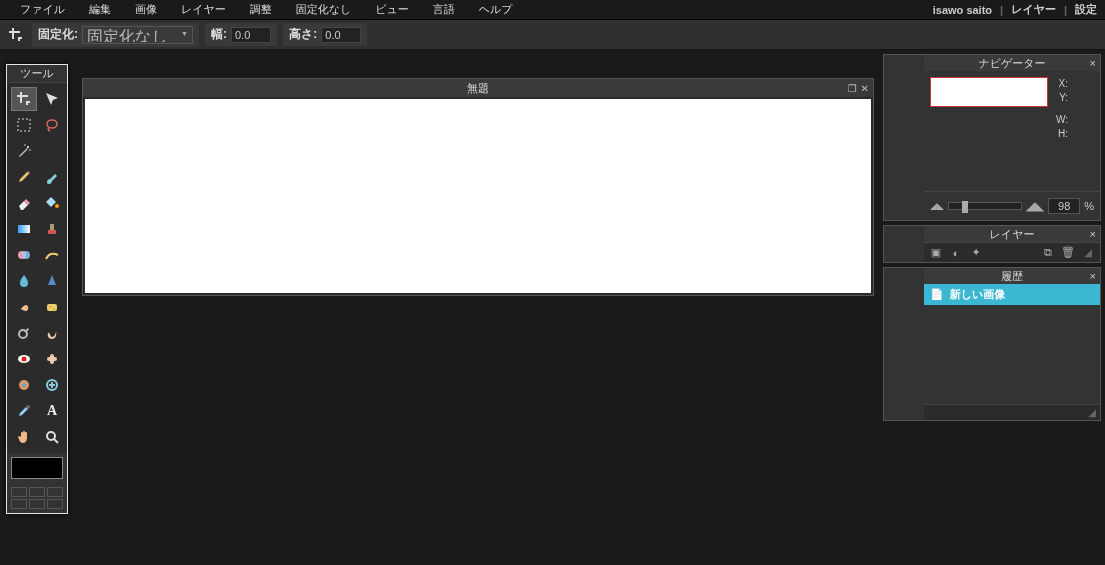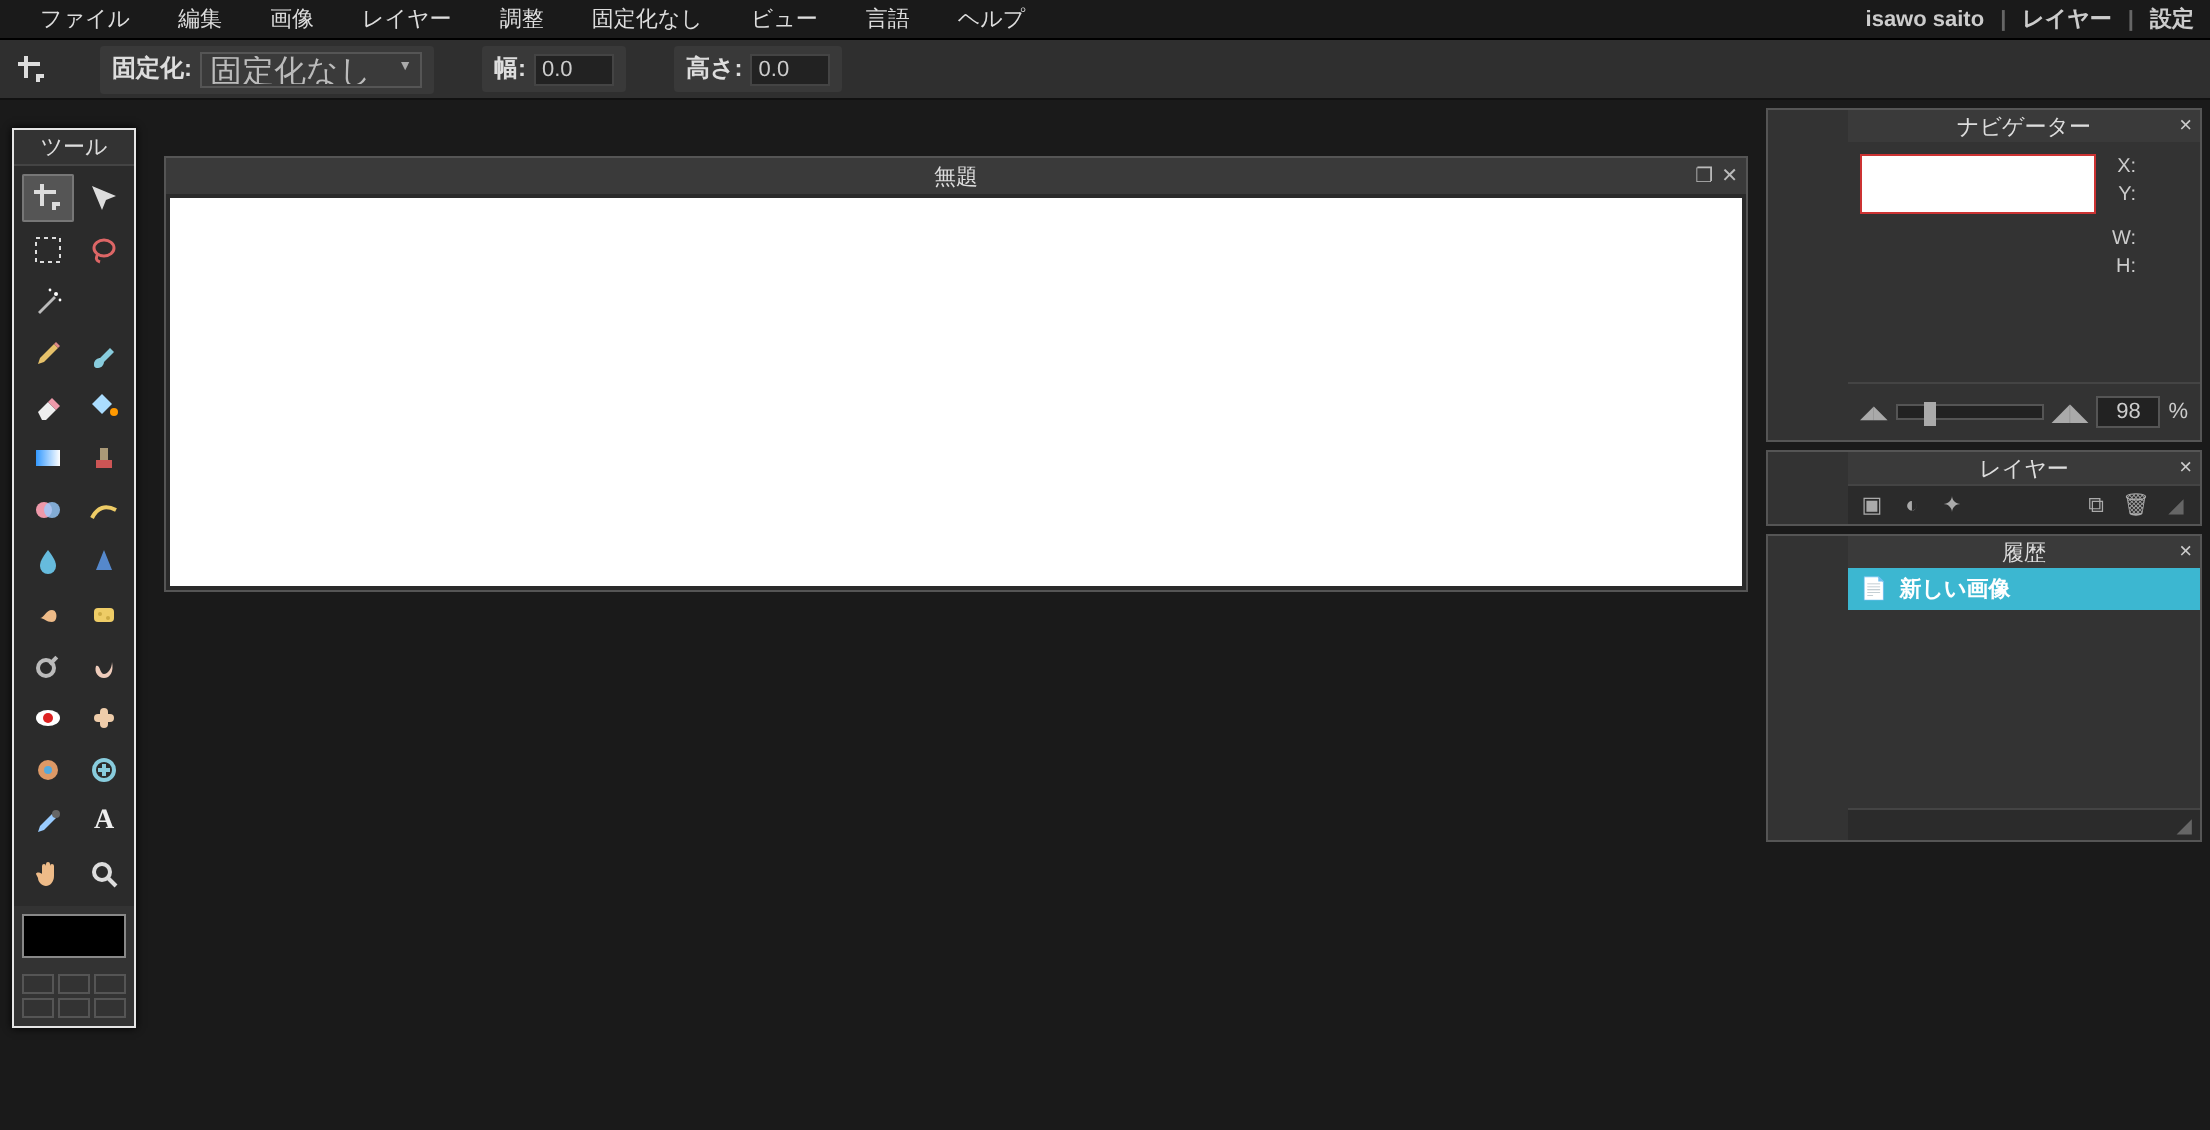--- a/index.html
+++ b/index.html
@@ -25,21 +25,21 @@
 .menubar .menu-right { margin-left: auto; display: flex; align-items: center; gap: 4px; font-weight: bold; text-align: right; }
 .menubar .sep { color: #666; padding: 0 4px; }
 
 .optionsbar {
   height: 30px;
   background: #2f2f2f;
   border-bottom: 1px solid #111;
   display: flex;
   align-items: center;
   padding: 0 6px;
-  gap: 24px;
+  gap: 6px;
 }
 .optionsbar .tool-ind {
   width: 20px; height: 20px;
   display: flex; align-items: center; justify-content: center;
 }
 .optionsbar label { color: #ddd; font-weight: bold; font-size: 12px; }
 .optionsbar select {
   background: #3a3a3a; color: #bbb; border: 1px solid #555;
   font-size: 16px; padding: 1px 24px 1px 4px; height: 18px;
   appearance: none;

